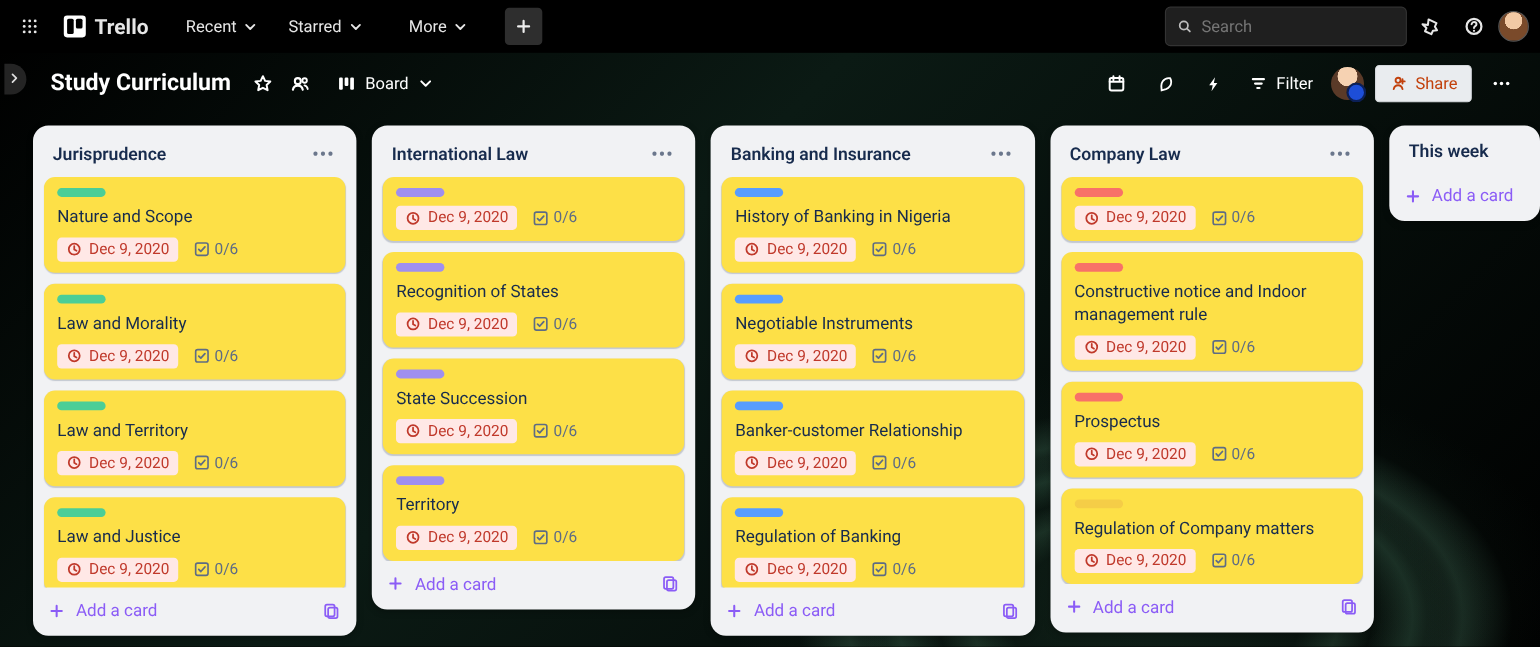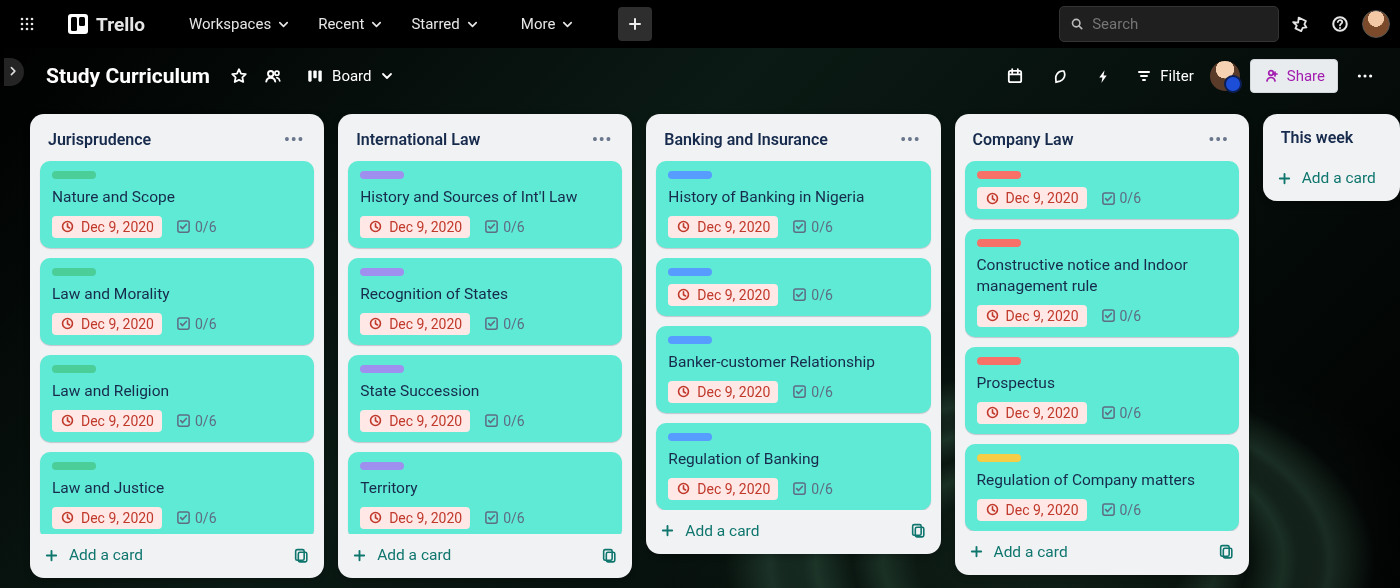--- a/index.html
+++ b/index.html
@@ -18,21 +18,21 @@
       radial-gradient(ellipse 380px 220px at 75% 95%, rgba(0,0,0,0) 35%, rgba(80,130,100,0.28) 44%, rgba(0,0,0,0) 52%),
       linear-gradient(135deg, #000 0%, #0b1a14 40%, #000 100%);
   }
 
   
   .topbar {
     position: relative; z-index: 2;
     height: 48px; display: flex; align-items: center;
     padding: 0 10px; color: #e6e6e6; background: #000;
   }
-  .topbar .left { display:flex; align-items:center; gap: 16px; }
+  .topbar .left { display:flex; align-items:center; gap: 6px; }
   .icon-btn { display:inline-flex; align-items:center; justify-content:center; height:34px; min-width:34px; padding:0 8px; border-radius:4px; cursor:pointer; color:#e6e6e6; }
   .logo-wrap { display:flex; align-items:center; gap:8px; padding:0 8px; font-weight:700; font-size:19px; }
   .logo-mark { width:20px; height:20px; background:#fff; border-radius:3px; position:relative; }
   .logo-mark::before, .logo-mark::after { content:""; position:absolute; background:#000; border-radius:1.5px; top:3px; width:6px; }
   .logo-mark::before { left:3px; height:14px; }
   .logo-mark::after { right:3px; height:9px; }
   .menu-btn { display:inline-flex; align-items:center; gap:6px; padding:0 12px; height:34px; border-radius:4px; cursor:pointer; font-size:15px; }
   .plus-btn { width:34px; height:34px; border-radius:4px; background:#2e2e2e; display:flex; align-items:center; justify-content:center; margin-left:16px; cursor:pointer;}
   .topbar .right { margin-left:auto; display:flex; align-items:center; gap:5px; }
   .search { display:flex; align-items:center; gap:8px; background:#1f1f1f; border:1px solid #333; border-radius:5px; height:36px; width:220px; padding:0 10px; color:#aaa; }
@@ -45,37 +45,37 @@
     height:56px; display:flex; align-items:center; padding:0 18px; color:#fff;
   }
   .reveal { position:absolute; left:4px; top:58px; width:20px; height:28px; border-radius:0 14px 14px 0; background:rgba(40,40,40,0.9); display:flex; align-items:center; justify-content:center; z-index:3; cursor:pointer;}
   .board-title { font-size:21px; font-weight:700; margin-left:28px; margin-right:12px; }
   .bb-icon { width:34px; height:34px; display:inline-flex; align-items:center; justify-content:center; border-radius:4px; cursor:pointer; }
   .view-switch { display:flex; align-items:center; gap:8px; padding:0 10px; height:34px; border-radius:4px; cursor:pointer; font-size:15px; margin-left:6px;}
   .boardbar .r { margin-left:auto; display:flex; align-items:center; gap:10px; }
   .filter { display:flex; align-items:center; gap:8px; font-size:15px; cursor:pointer; padding:4px 6px; border-radius:4px;}
   .avatar2 { width:30px; height:30px; border-radius:50%; background: radial-gradient(circle at 50% 28%, #f6d2b2 0 34%, #5a3a28 35% 100%); position:relative;}
   .avatar2::after { content:""; position:absolute; right:-2px; bottom:-2px; width:14px; height:14px; border-radius:50%; background:#1d4ed8; border:2px solid rgba(0,0,0,0.6);}
-  .share-btn { display:flex; align-items:center; gap:8px; background:#e9ecef; color:#a21caf; height:34px; padding:0 12px; border-radius:4px; font-size:15px; cursor:pointer; border:1px solid #d4d8dc;}
+  .share-btn { display:flex; align-items:center; gap:8px; background:#e9ecef; color:#c2410c; height:34px; padding:0 12px; border-radius:4px; font-size:15px; cursor:pointer; border:1px solid #d4d8dc;}
 
   
   .canvas { position:relative; z-index:1; padding:10px 0 10px 30px; display:flex; gap:14px; height:calc(588px - 48px - 56px); align-items:flex-start; }
   .list { width:300px; background:#f1f2f4; border-radius:14px; display:flex; flex-direction:column; max-height:100%; box-shadow:0 2px 6px rgba(0,0,0,0.25);}
   .list.narrow { width:140px; }
   .list-header { display:flex; align-items:center; justify-content:space-between; padding:14px 16px 10px 18px;}
   .list-title { font-size:16px; font-weight:600; color:#172b4d; }
   .list-menu { color:#6b778c; cursor:pointer; padding:2px 4px; border-radius:4px; font-weight:700; letter-spacing:1px;}
   .cards { overflow:hidden; padding:0 10px; display:flex; flex-direction:column; gap:10px; flex:1;}
-  .card { background:#5eead4; border-radius:10px; padding:10px 12px 10px 12px; box-shadow:0 1px 1px rgba(9,30,66,0.2); cursor:pointer;}
+  .card { background:#fde047; border-radius:10px; padding:10px 12px 10px 12px; box-shadow:0 1px 1px rgba(9,30,66,0.2); cursor:pointer;}
   .label-pill { width:44px; height:8px; border-radius:4px; margin-bottom:8px;}
   .card-title { font-size:15.5px; color:#172b4d; line-height:1.35; margin-bottom:8px;}
   .badges { display:flex; align-items:center; gap:14px; }
   .due { display:flex; align-items:center; gap:6px; background:#ffe8e6; color:#c0392b; font-size:14px; padding:3px 8px; border-radius:4px;}
   .chk { display:flex; align-items:center; gap:4px; color:#5e6c84; font-size:14px;}
-  .list-footer { display:flex; align-items:center; justify-content:space-between; padding:12px 14px 14px 14px; color:#0f766e;}
+  .list-footer { display:flex; align-items:center; justify-content:space-between; padding:12px 14px 14px 14px; color:#8b5cf6;}
   .add-card { display:flex; align-items:center; gap:10px; cursor:pointer; font-size:15.5px;}
   .template-icon { cursor:pointer; }
 
   .green { background:#4bce97; }
   .purple { background:#9f8fef; }
   .blue { background:#579dff; }
   .red { background:#f87168; }
   .yellow { background:#f5cd47; }
 
   svg { display:block; }
@@ -182,26 +182,20 @@
     <div class="icon-btn">
         <svg width="16" height="16" viewBox="0 0 16 16">
           <use href="#i-apps"></use>
         </svg>
       </div>
     <div class="logo-wrap">
       <span class="logo-mark"></span>
       <span>Trello</span>
     </div>
     <div id="top-menus" style="display:flex; align-items:center; gap:4px; margin-left:8px;">
-        <div class="menu-btn">
-          <span>Workspaces</span>
-          <svg width="13" height="13" viewBox="0 0 14 14">
-            <use href="#i-chevron-down"></use>
-          </svg>
-        </div>
         <div class="menu-btn">
           <span>Recent</span>
           <svg width="13" height="13" viewBox="0 0 14 14">
             <use href="#i-chevron-down"></use>
           </svg>
         </div>
         <div class="menu-btn">
           <span>Starred</span>
           <svg width="13" height="13" viewBox="0 0 14 14">
             <use href="#i-chevron-down"></use>
@@ -337,21 +331,21 @@
             <span class="chk">
               <svg width="15" height="15" viewBox="0 0 16 16">
                 <use href="#i-check"></use>
               </svg>
               <span>0/6</span>
             </span>
           </div>
         </div>
         <div class="card">
           <div class="label-pill green"></div>
-          <div class="card-title">Law and Religion</div>
+          <div class="card-title">Law and Territory</div>
           <div class="badges">
             <span class="due">
               <svg width="15" height="15" viewBox="0 0 16 16">
                 <use href="#i-clock"></use>
               </svg>
               <span>Dec 9, 2020</span>
             </span>
             <span class="chk">
               <svg width="15" height="15" viewBox="0 0 16 16">
                 <use href="#i-check"></use>
@@ -394,21 +388,20 @@
       </div>
     </div>
     <div class="list">
       <div class="list-header">
         <div class="list-title">International Law</div>
         <div class="list-menu">•••</div>
       </div>
       <div class="cards">
         <div class="card">
           <div class="label-pill purple"></div>
-          <div class="card-title">History and Sources of Int'l Law</div>
           <div class="badges">
             <span class="due">
               <svg width="15" height="15" viewBox="0 0 16 16">
                 <use href="#i-clock"></use>
               </svg>
               <span>Dec 9, 2020</span>
             </span>
             <span class="chk">
               <svg width="15" height="15" viewBox="0 0 16 16">
                 <use href="#i-check"></use>
@@ -505,20 +498,21 @@
             <span class="chk">
               <svg width="15" height="15" viewBox="0 0 16 16">
                 <use href="#i-check"></use>
               </svg>
               <span>0/6</span>
             </span>
           </div>
         </div>
         <div class="card">
           <div class="label-pill blue"></div>
+          <div class="card-title">Negotiable Instruments</div>
           <div class="badges">
             <span class="due">
               <svg width="15" height="15" viewBox="0 0 16 16">
                 <use href="#i-clock"></use>
               </svg>
               <span>Dec 9, 2020</span>
             </span>
             <span class="chk">
               <svg width="15" height="15" viewBox="0 0 16 16">
                 <use href="#i-check"></use>

